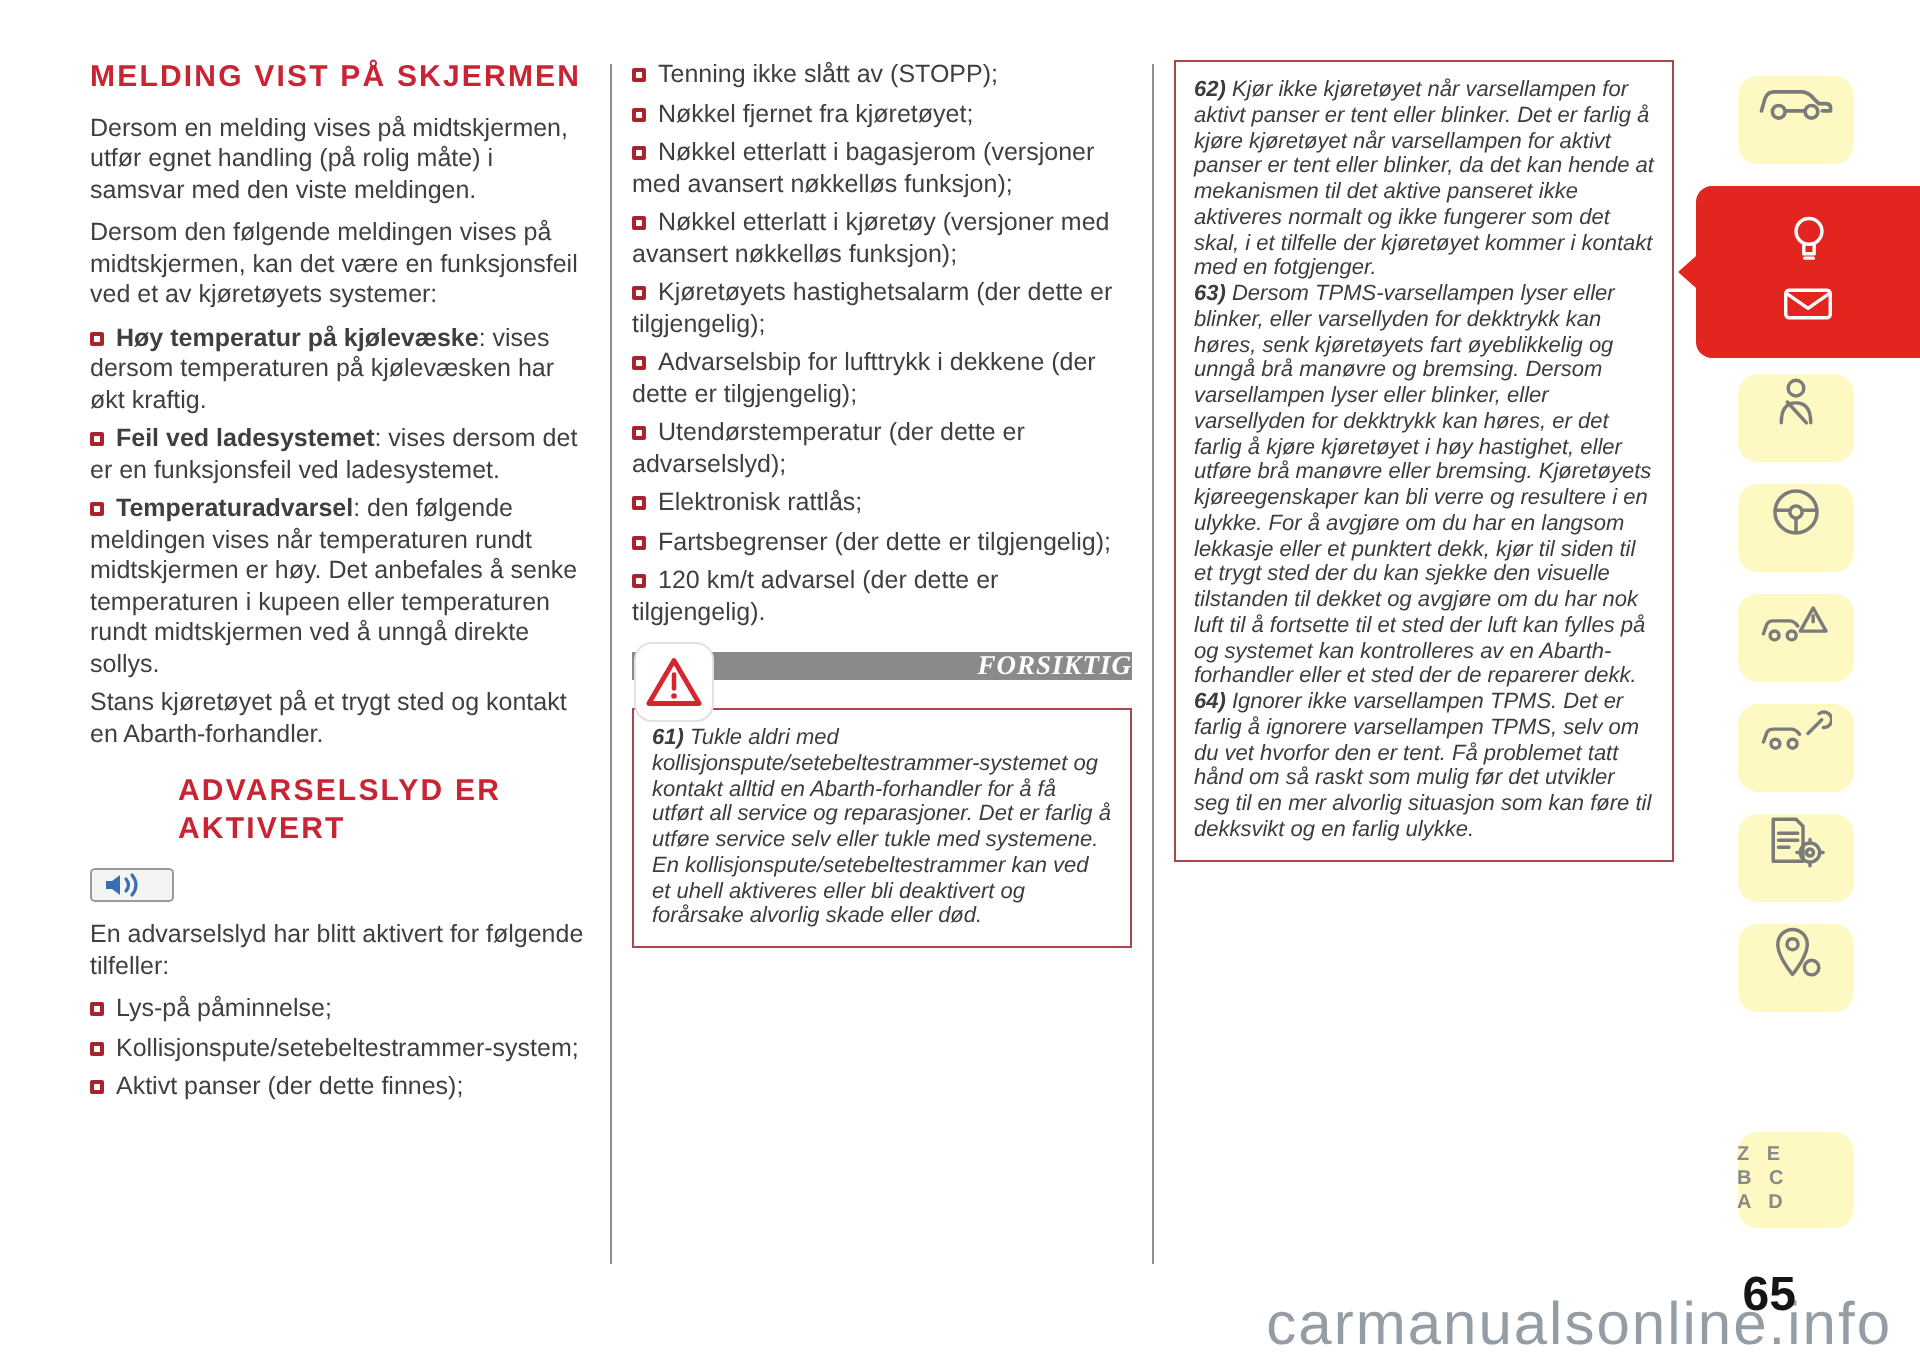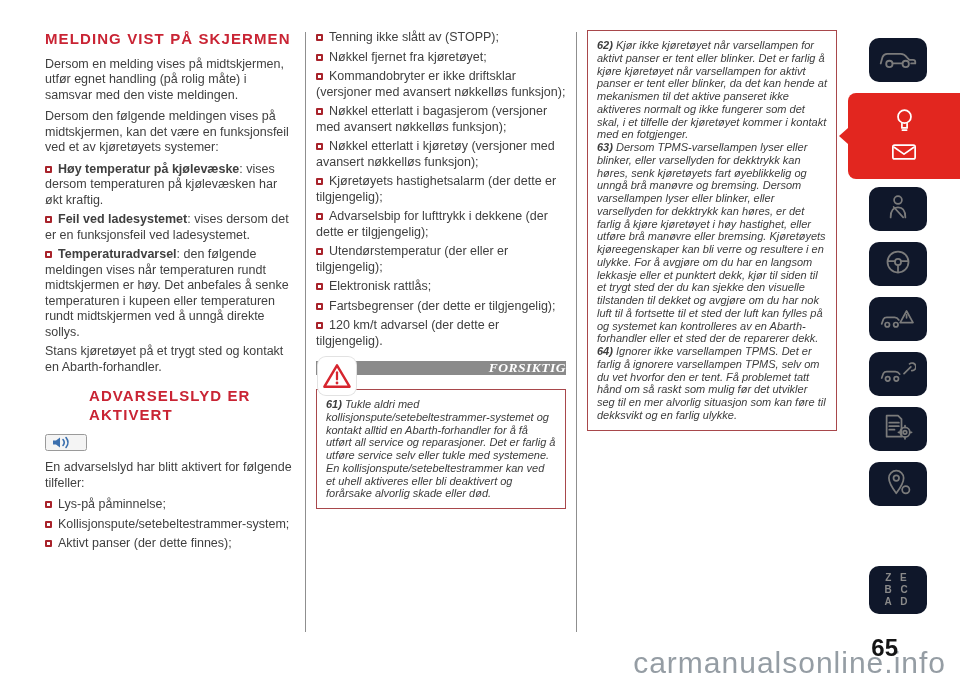--- a/index.html
+++ b/index.html
@@ -46,22 +46,22 @@
   .note-box {
     border:1px solid var(--note-border,#a8474b);
     padding:8px 9px; font-style:italic; font-size:11px; line-height:1.16; color:#3c3c3c;
   }
   .note-box p { margin:0; }
   .nnum { font-weight:bold; }
 
   
   .sidebar { position:absolute; top:38px; right:0; width:125px;
              display:flex; flex-direction:column; align-items:center; }
-  .side-item { width:58px; height:44px; background:#0f172a; border-radius:10px;
-               display:flex; align-items:center; justify-content:center;
+  .side-item { width:58px; height:44px; background:#fef9c3; border-radius:10px;
+               display:flex; justify-content:center;
                color:#7b7b7b; margin-bottom:11px; }
   .side-item svg *, .side-active svg * {
     fill:none; stroke:currentColor; stroke-width:2;
     stroke-linecap:round; stroke-linejoin:round;
   }
   .side-active { width:112px; height:86px; background:var(--active-red,#e2261f);
                  border-radius:8px 0 0 8px; align-self:flex-end; position:relative;
                  display:flex; flex-direction:column; align-items:center; justify-content:center;
                  gap:5px; color:#ffffff; margin-bottom:8px; }
   .side-active::before { content:""; position:absolute; left:-9px; top:50%;
@@ -106,26 +106,25 @@
     <p class="bullet"><span class="sq"></span><span>Lys-på påminnelse;</span></p>
     <p class="bullet"><span class="sq"></span><span>Kollisjonspute/setebeltestrammer-system;</span></p>
     <p class="bullet"><span class="sq"></span><span>Aktivt panser (der dette finnes);</span></p>
   </section>
 
   <div class="vrule"></div>
 
   <section class="col">
     <p class="bullet"><span class="sq"></span><span>Tenning ikke slått av (STOPP);</span></p>
     <p class="bullet"><span class="sq"></span><span>Nøkkel fjernet fra kjøretøyet;</span></p>
-    <p class="bullet"><span class="sq"></span><span>Kommandobryter er ikke driftsklar (versjoner med avansert nøkkelløs funksjon);</span></p>
     <p class="bullet"><span class="sq"></span><span>Nøkkel etterlatt i bagasjerom (versjoner med avansert nøkkelløs funksjon);</span></p>
     <p class="bullet"><span class="sq"></span><span>Nøkkel etterlatt i kjøretøy (versjoner med avansert nøkkelløs funksjon);</span></p>
     <p class="bullet"><span class="sq"></span><span>Kjøretøyets hastighetsalarm (der dette er tilgjengelig);</span></p>
     <p class="bullet"><span class="sq"></span><span>Advarselsbip for lufttrykk i dekkene (der dette er tilgjengelig);</span></p>
-    <p class="bullet"><span class="sq"></span><span>Utendørstemperatur (der eller er tilgjengelig);</span></p>
+    <p class="bullet"><span class="sq"></span><span>Utendørstemperatur (der dette er advarselslyd);</span></p>
     <p class="bullet"><span class="sq"></span><span>Elektronisk rattlås;</span></p>
     <p class="bullet"><span class="sq"></span><span>Fartsbegrenser (der dette er tilgjengelig);</span></p>
     <p class="bullet"><span class="sq"></span><span>120 km/t advarsel (der dette er tilgjengelig).</span></p>
 
     <div class="caution">
       <span class="caution-icon">
         <svg width="30" height="28" viewBox="0 0 32 30">
           <path d="M16 3.5 L29.5 26.5 H2.5 Z" fill="#fff" stroke="#d6252e" stroke-width="2.6" stroke-linejoin="round"></path>
           <path d="M16 11 V18.5" fill="none" stroke="#d6252e" stroke-width="2.4" stroke-linecap="round"></path>
           <circle cx="16" cy="22.5" r="1.5" fill="#d6252e"></circle>

